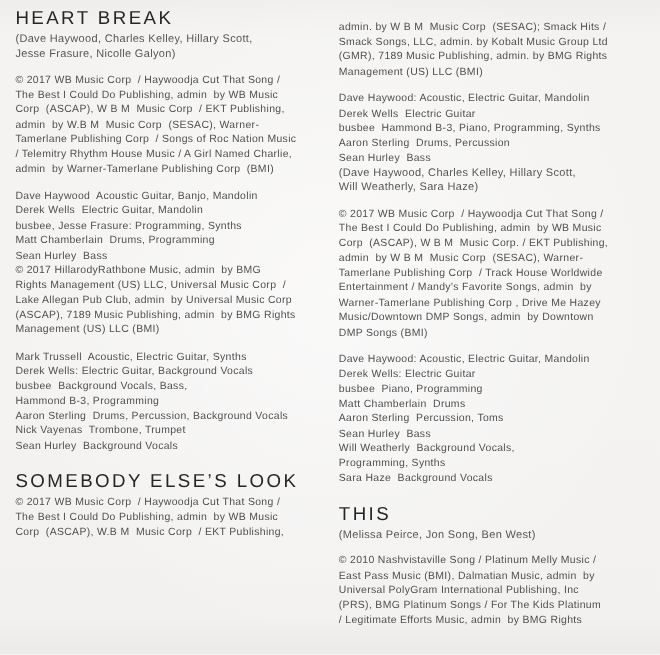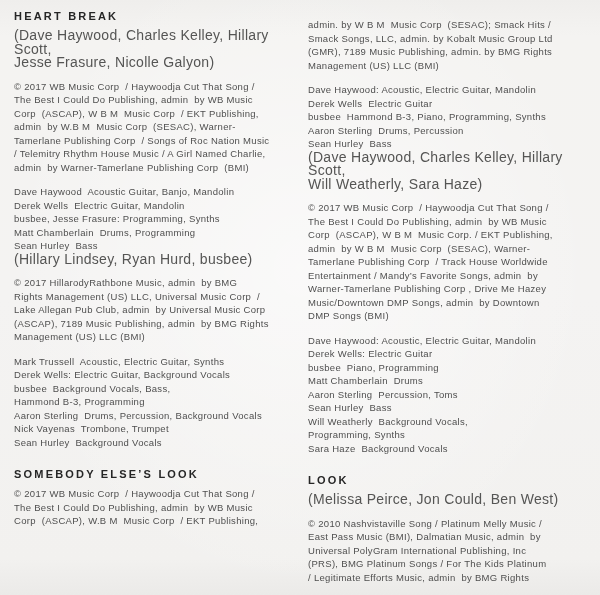--- a/index.html
+++ b/index.html
@@ -17,31 +17,31 @@
     height: 595px;
     padding: 0 0 0 14px;
     display: flex;
     background: radial-gradient(ellipse at 50% 45%, rgba(255,255,255,0.55) 0%, rgba(255,255,255,0) 70%);
   }
   .col { box-sizing: border-box; }
   .col-left  { width: 288px; padding-top: 4px; margin-right: 6px; }
   .col-right { width: 284px; padding-top: 18px; }
   h2.song-title {
     margin: 16px 0 3px 0;
-    font-size: 11px;
+    font-size: 17px;
     line-height: 19px;
-    font-weight: 700;
+    font-weight: 400;
     letter-spacing: 2.2px;
     color: #262626;
     white-space: pre-wrap;
   }
   h2.song-title.first { margin-top: 3px; }
   p.writers {
     margin: 0 0 10px 0;
-    font-size: 14px;
+    font-size: 10px;
     line-height: 13.5px;
     letter-spacing: 0.3px;
     white-space: pre-wrap;
     color: #555554;
   }
   p.block {
     margin: 0 0 11px 0;
     font-size: 9.5px;
     line-height: 13.5px;
     letter-spacing: 0.3px;
@@ -69,21 +69,20 @@
 / Telemitry Rhythm House Music / A Girl Named Charlie,
 admin  by Warner-Tamerlane Publishing Corp  (BMI)</p>
       <p class="block">Dave Haywood  Acoustic Guitar, Banjo, Mandolin
 Derek Wells  Electric Guitar, Mandolin
 busbee, Jesse Frasure: Programming, Synths
 Matt Chamberlain  Drums, Programming
 Sean Hurley  Bass</p>
     </section>
 
     <section>
-      <p class="writers">(Hillary Lindsey, Ryan Hurd, busbee)</p>
       <p class="block">© 2017 HillarodyRathbone Music, admin  by BMG
 Rights Management (US) LLC, Universal Music Corp  /
 Lake Allegan Pub Club, admin  by Universal Music Corp
 (ASCAP), 7189 Music Publishing, admin  by BMG Rights
 Management (US) LLC (BMI)</p>
       <p class="block">Mark Trussell  Acoustic, Electric Guitar, Synths
 Derek Wells: Electric Guitar, Background Vocals
 busbee  Background Vocals, Bass,
 Hammond B-3, Programming
 Aaron Sterling  Drums, Percussion, Background Vocals
@@ -131,22 +130,22 @@
 busbee  Piano, Programming
 Matt Chamberlain  Drums
 Aaron Sterling  Percussion, Toms
 Sean Hurley  Bass
 Will Weatherly  Background Vocals,
 Programming, Synths
 Sara Haze  Background Vocals</p>
     </section>
 
     <section>
-      <h2 class="song-title">LOOK</h2>
-      <p class="writers">(Melissa Peirce, Jon Could, Ben West)</p>
+      <h2 class="song-title">THIS</h2>
+      <p class="writers">(Melissa Peirce, Jon Song, Ben West)</p>
       <p class="block">© 2010 Nashvistaville Song / Platinum Melly Music /
 East Pass Music (BMI), Dalmatian Music, admin  by
 Universal PolyGram International Publishing, Inc
 (PRS), BMG Platinum Songs / For The Kids Platinum
 / Legitimate Efforts Music, admin  by BMG Rights</p>
     </section>
 
   </div>
 
 </main>

